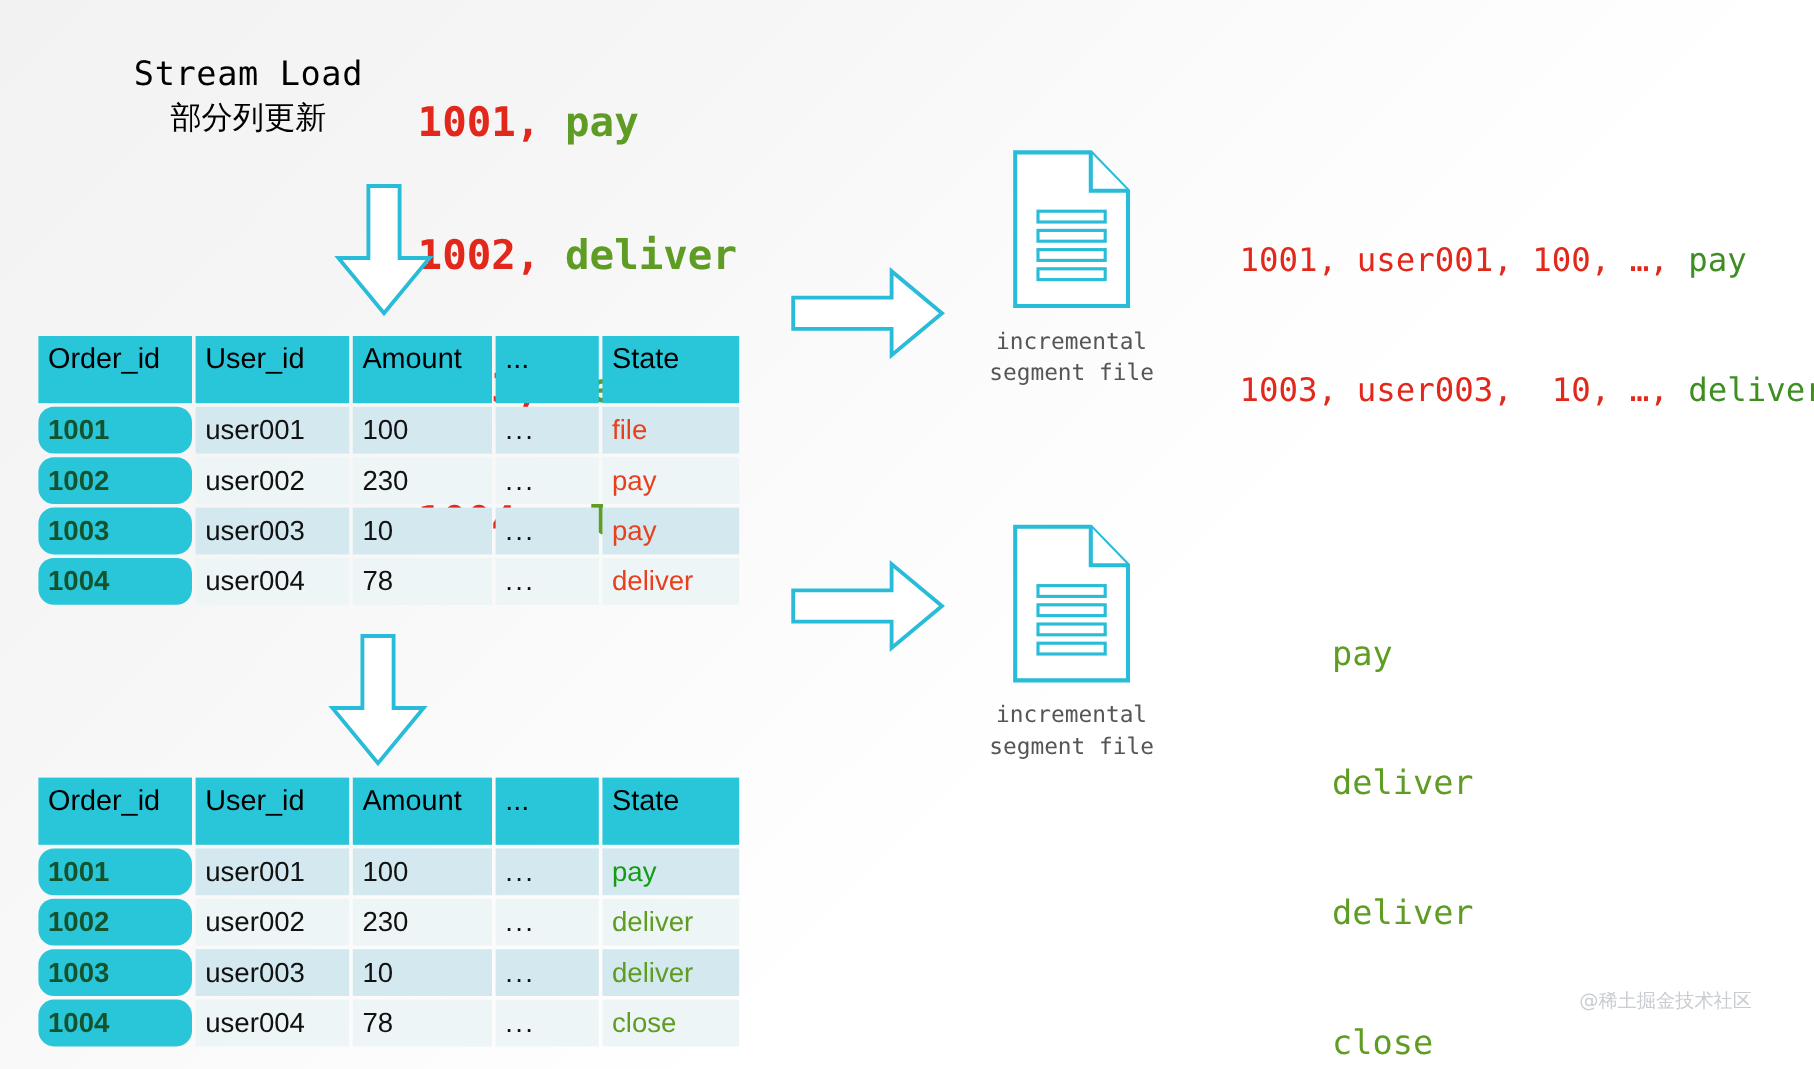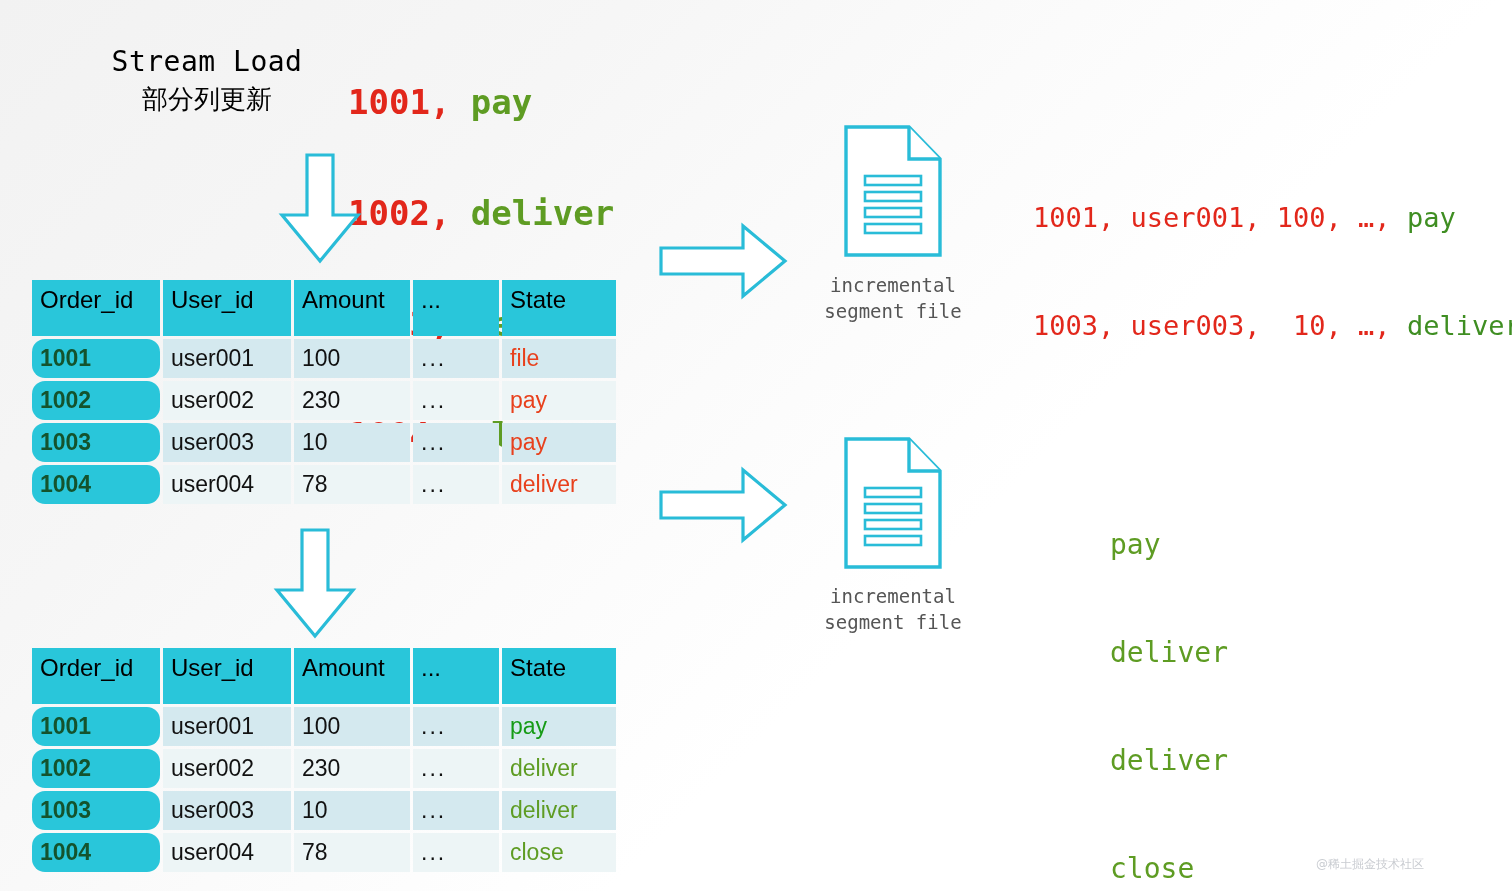--- a/index.html
+++ b/index.html
@@ -140,23 +140,23 @@
   .c-amount { width: 100px; }
   .c-dots   { width: 70px;  }
   .c-state  { width: 98px;  }
 
   #table-before { left: 29px; top: 277px; }
   #table-after  { left: 29px; top: 645px; }
 
   
   #watermark {
     left: 1316px;
-    top: 856px;
+    top: 824px;
     font-family: "DejaVu Sans", "Liberation Sans", sans-serif;
-    font-size: 12px;
+    font-size: 16px;
     color: #c9ccd1;
     white-space: nowrap;
   }
 </style>
 </head>
 <body>
 
 <div id="canvas">
 
   <div class="abs" id="stream-load-block">

